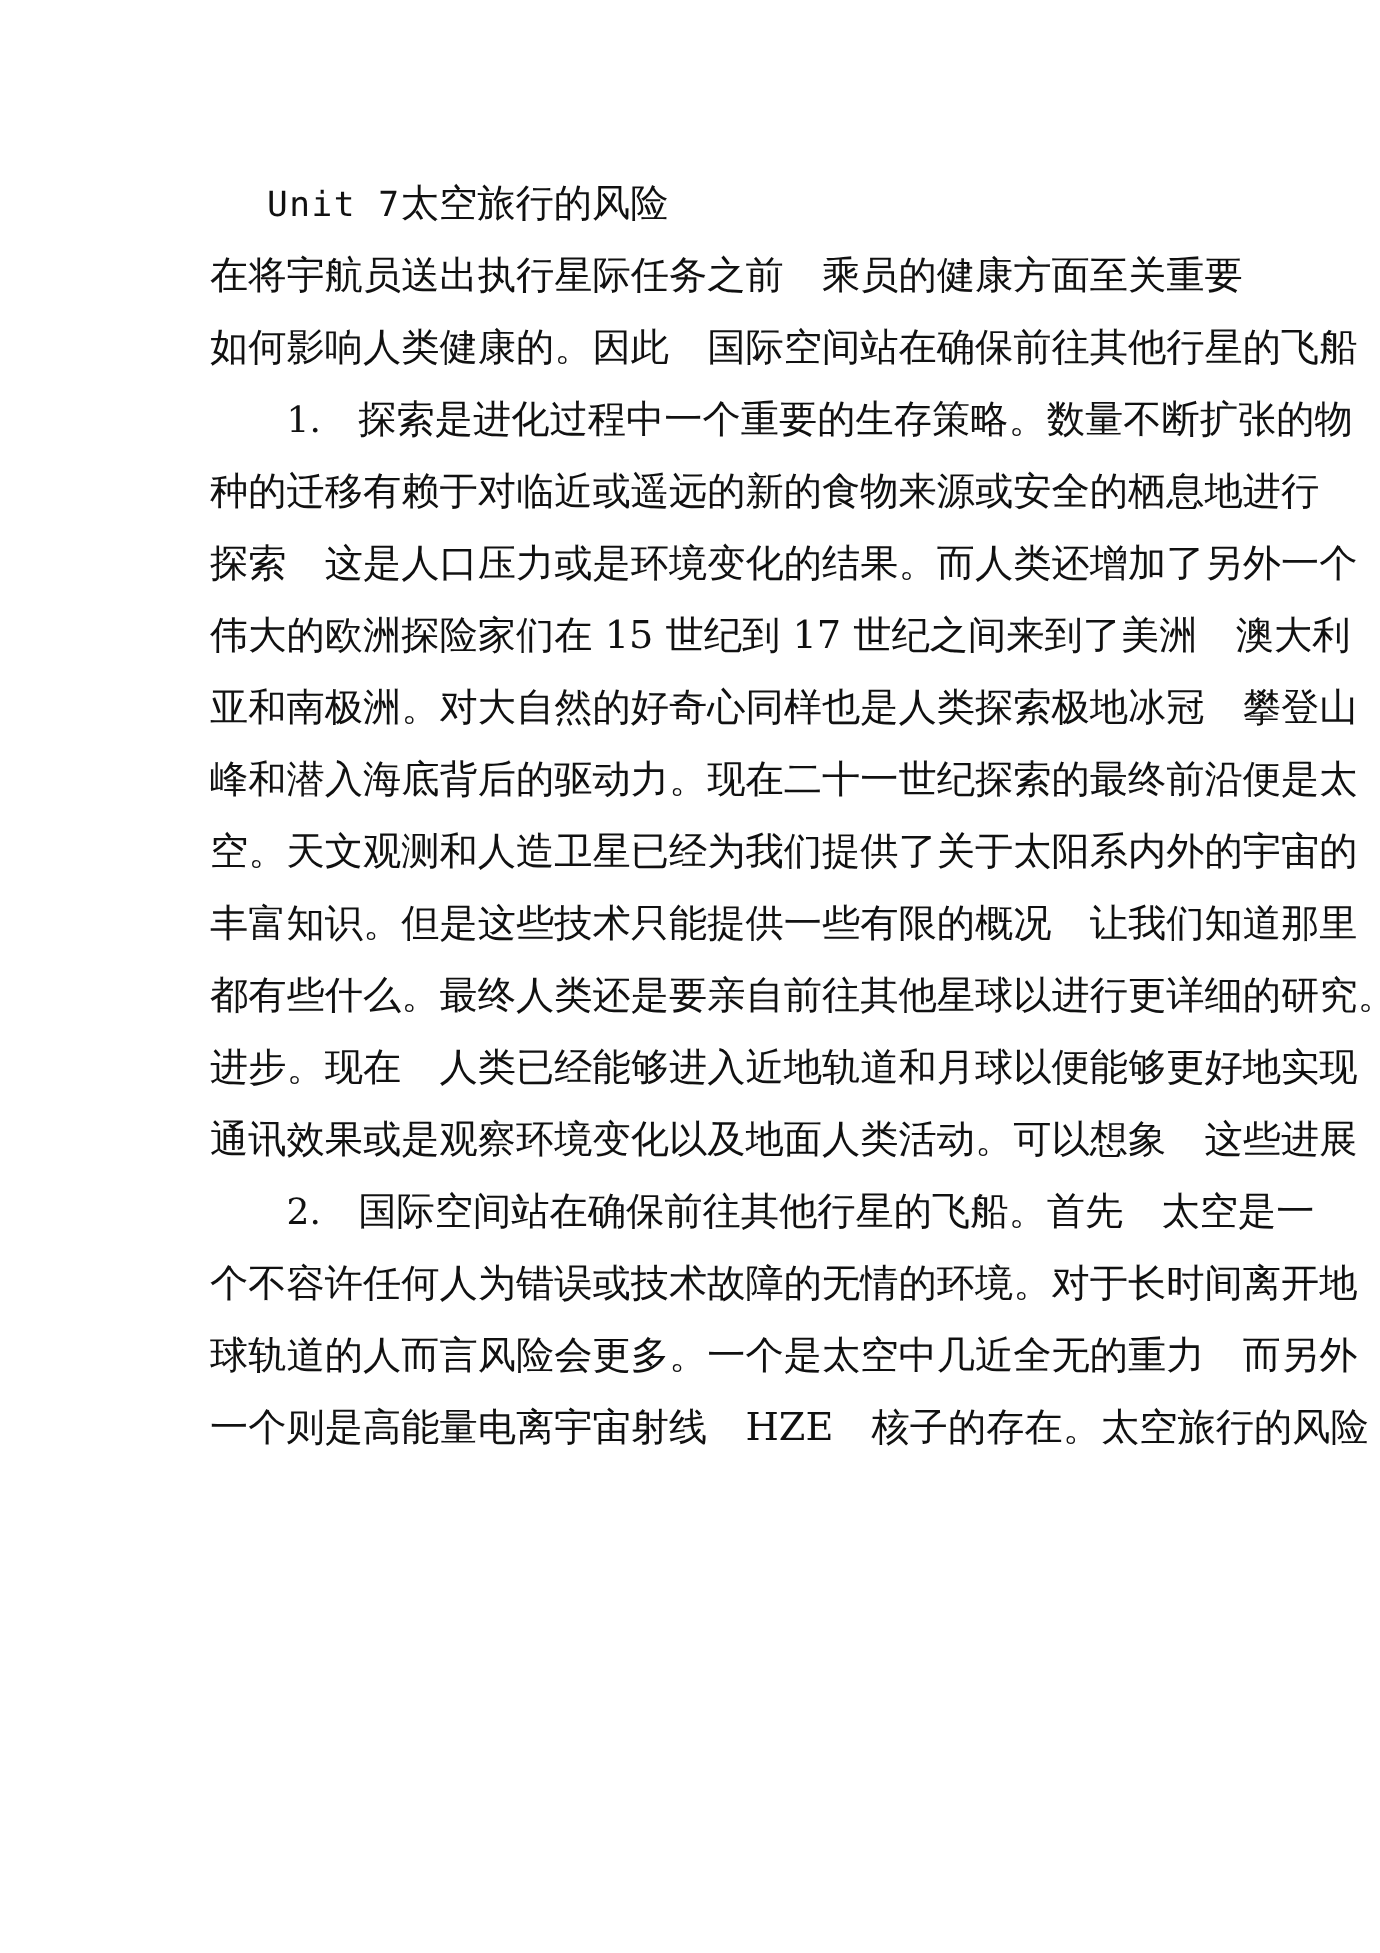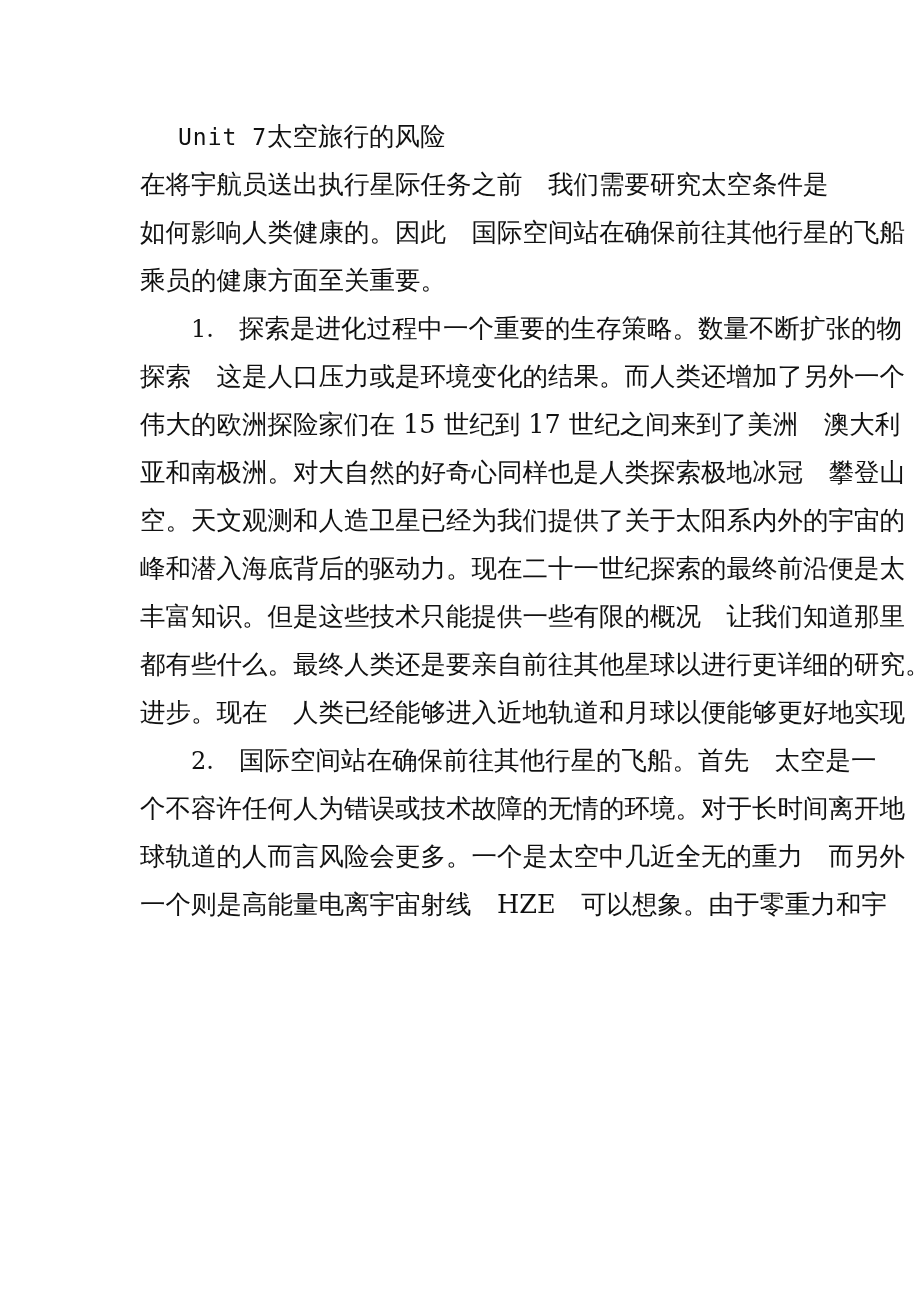--- a/index.html
+++ b/index.html
@@ -60,34 +60,35 @@
 </style>
 </head>
 <body>
 
 <div id="page">
   <div id="content">
 
     <div class="line title-line"><span class="indent1"></span><span class="mono">Unit 7</span><span>太空旅行的风险</span></div>
 
     <div class="line just">
-      <span class="indent2"></span><span>在将宇航员送出执行星际任务之前　我们需要研究太空条件是</span>
+      <span class="indent2"></span><span>在将宇航员送出执行星际任务之前　乘员的健康方面至关重要</span>
     </div>
     <div class="line nojust"><span>如何影响人类健康的。因此　国际空间站在确保前往其他行星的飞船</span></div>
-    <div class="line nojust"><span>乘员的健康方面至关重要。</span></div>
 
     <div class="line"><span class="indent2"></span><span class="num">1.</span><span class="gap"></span><span>探索是进化过程中一个重要的生存策略。数量不断扩张的物</span></div>
+    <div class="line nojust"><span>种的迁移有赖于对临近或遥远的新的食物来源或安全的栖息地进行</span></div>
     <div class="line nojust"><span>探索　这是人口压力或是环境变化的结果。而人类还增加了另外一个</span></div>
     <div class="line nojust"><span>伟大的欧洲探险家们在 15 世纪到 17 世纪之间来到了美洲　澳大利</span></div>
     <div class="line nojust"><span>亚和南极洲。对大自然的好奇心同样也是人类探索极地冰冠　攀登山</span></div>
+    <div class="line nojust"><span>峰和潜入海底背后的驱动力。现在二十一世纪探索的最终前沿便是太</span></div>
     <div class="line nojust"><span>空。天文观测和人造卫星已经为我们提供了关于太阳系内外的宇宙的</span></div>
-    <div class="line nojust"><span>峰和潜入海底背后的驱动力。现在二十一世纪探索的最终前沿便是太</span></div>
     <div class="line nojust"><span>丰富知识。但是这些技术只能提供一些有限的概况　让我们知道那里</span></div>
     <div class="line nojust"><span>都有些什么。最终人类还是要亲自前往其他星球以进行更详细的研究。</span></div>
     <div class="line nojust"><span>进步。现在　人类已经能够进入近地轨道和月球以便能够更好地实现</span></div>
+    <div class="line nojust"><span>通讯效果或是观察环境变化以及地面人类活动。可以想象　这些进展</span></div>
 
     <div class="line"><span class="indent2"></span><span class="num">2.</span><span class="gap"></span><span>国际空间站在确保前往其他行星的飞船。首先　太空是一</span></div>
     <div class="line nojust"><span>个不容许任何人为错误或技术故障的无情的环境。对于长时间离开地</span></div>
     <div class="line nojust"><span>球轨道的人而言风险会更多。一个是太空中几近全无的重力　而另外</span></div>
-    <div class="line nojust"><span>一个则是高能量电离宇宙射线　HZE　可以想象。由于零重力和宇</span></div>
+    <div class="line nojust"><span>一个则是高能量电离宇宙射线　HZE　核子的存在。太空旅行的风险</span></div>
 
   </div>
 </div>
 
 </body></html>

